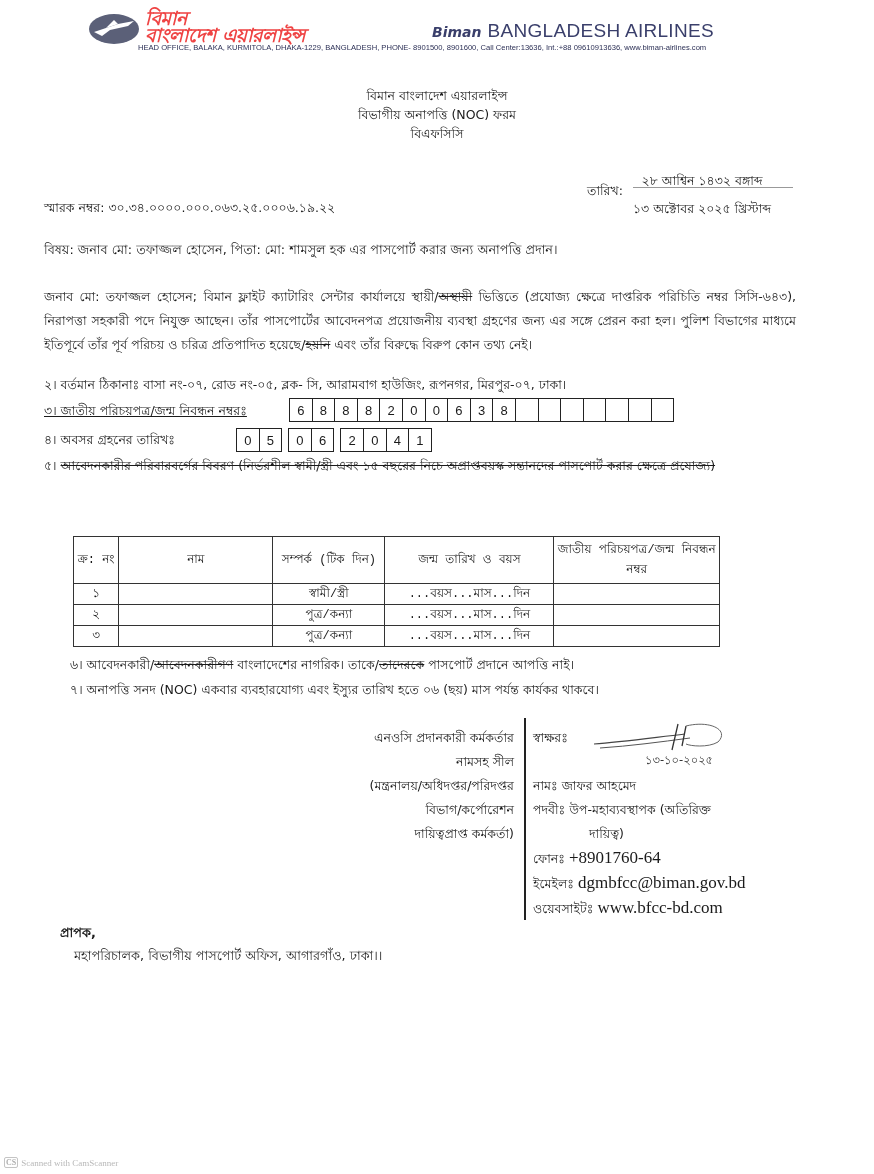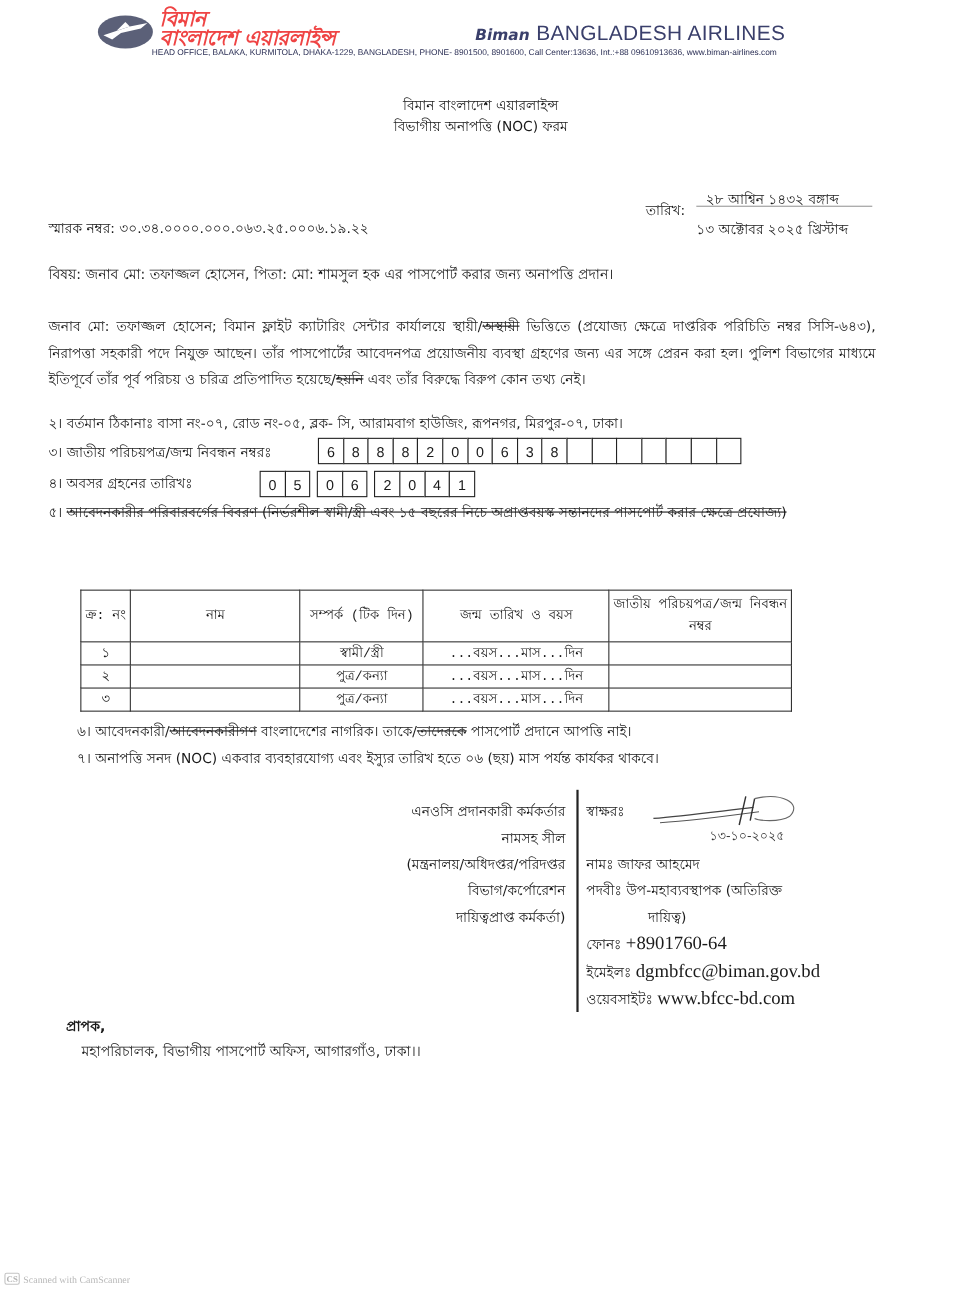--- a/index.html
+++ b/index.html
@@ -23,21 +23,21 @@
   .memo { left: 44px; top: 199px; font-size: 12.5px; }
   .date-label { left: 587px; top: 182px; font-size: 12.5px; }
   .date-block { left: 633px; top: 167px; font-size: 12.5px; line-height: 28px; text-align: center; }
   .date-line { left: 633px; top: 187px; width: 160px; border-top: 1px solid #999; }
 
   .subject { left: 44px; top: 240px; font-size: 12.8px; white-space: nowrap; }
   .para { left: 44px; top: 285px; width: 752px; font-size: 12.5px; line-height: 24px; text-align: justify; }
   .strike { text-decoration: line-through; margin-top: 47px; }
 
   .item2 { left: 44px; top: 376px; font-size: 12.5px; white-space: nowrap; }
-  .item3 { left: 44px; top: 402px; font-size: 12.5px; white-space: nowrap; }
+  .item3 { left: 44px; top: 402px; font-size: 12.5px; white-space: nowrap; text-decoration: underline; }
   .item4 { left: 44px; top: 431px; font-size: 12.5px; white-space: nowrap; }
   .item5 { left: 44px; top: 454px; width: 752px; font-size: 12.5px; line-height: 24px; }
 
   .boxes { display: flex; }
   .box { width: 23.6px; height: 24px; border: 1px solid #222; margin-left: -1px;
          font-family: "Liberation Sans", sans-serif; font-size: 13px; display: flex;
          align-items: center; justify-content: center; box-sizing: border-box; background:#fff; }
   .nid-boxes { left: 290px; top: 398px; }
   .ret-boxes { left: 236px; top: 428px; gap: 0; }
   .ret-group { display: flex; margin-right: 6px; padding-left: 1px; }
@@ -83,20 +83,21 @@
 </div>
 <div class="abs brand-en">
   <span class="biman">Biman</span>
   <span class="rest">BANGLADESH AIRLINES</span>
 </div>
 <div class="abs head-addr">HEAD OFFICE, BALAKA, KURMITOLA, DHAKA-1229, BANGLADESH, PHONE- 8901500, 8901600, Call Center:13636, Int.:+88 09610913636, www.biman-airlines.com</div>
 
 <div class="abs title-block">
   <div>বিমান বাংলাদেশ এয়ারলাইন্স</div>
   <div>বিভাগীয় অনাপত্তি (NOC) ফরম</div>
+  <div>বিএফসিসি</div>
 </div>
 
 <div class="abs memo">
   <span>স্মারক নম্বর:</span>
   <span>৩০.৩৪.০০০০.০০০.০৬৩.২৫.০০০৬.১৯.২২</span>
 </div>
 <div class="abs date-label">তারিখ:</div>
 <div class="abs date-block">
   <div>২৮ আশ্বিন ১৪৩২ বঙ্গাব্দ</div>
   <div>১৩ অক্টোবর ২০২৫ খ্রিস্টাব্দ</div>

